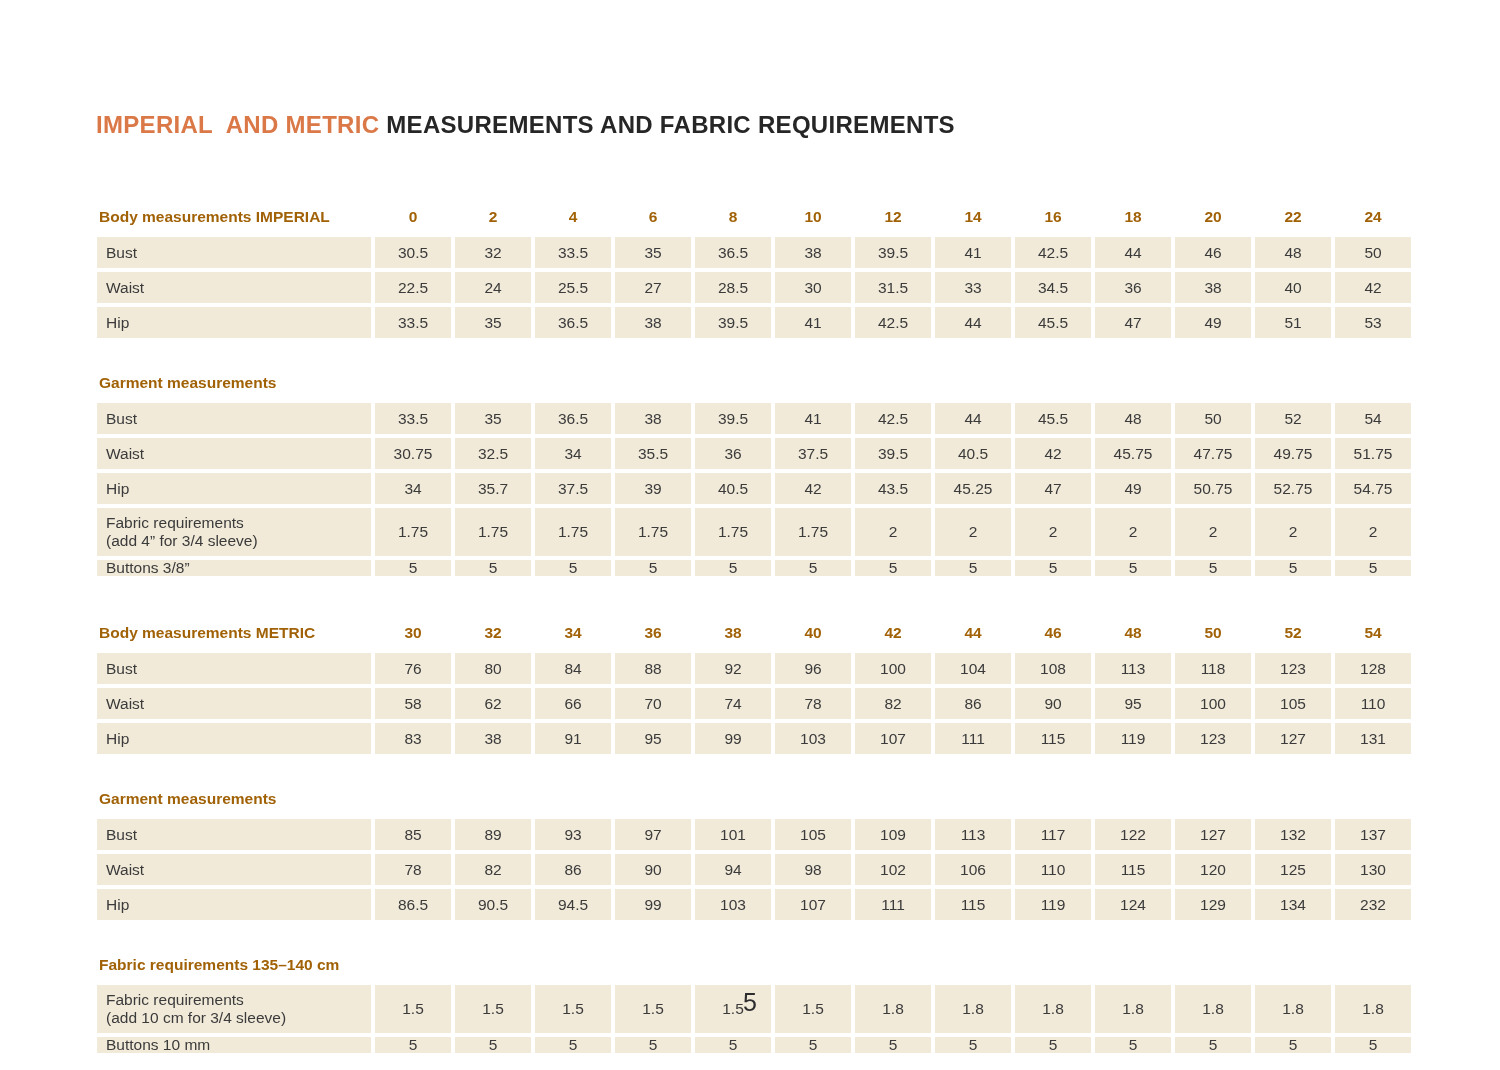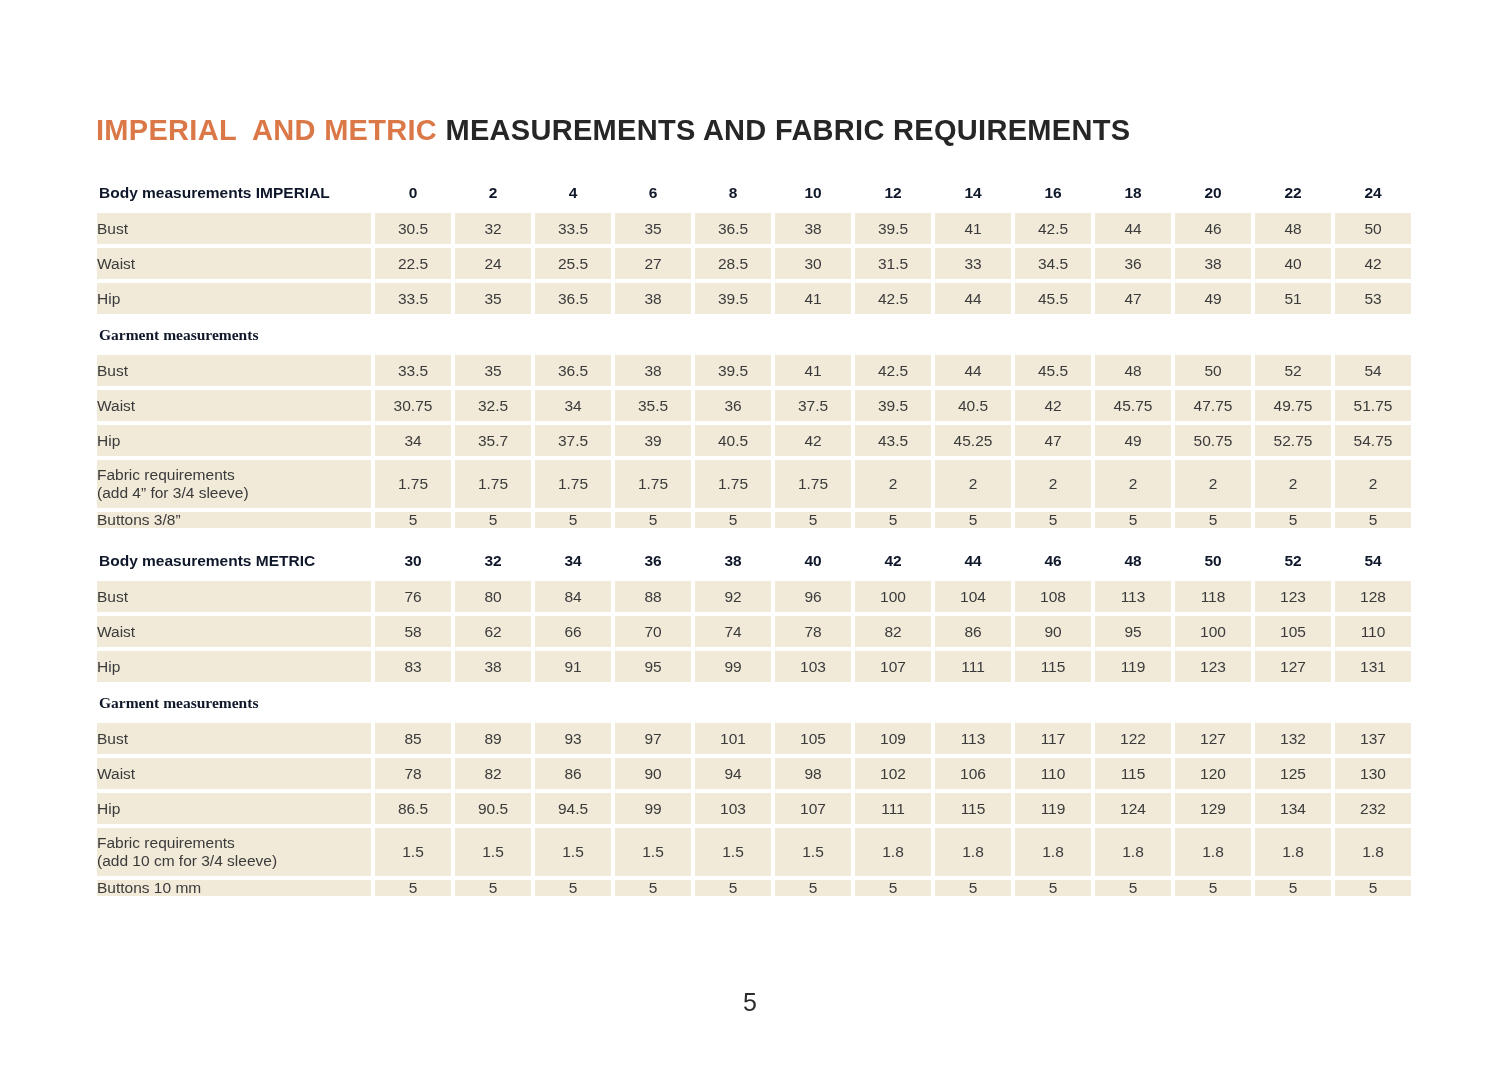--- a/index.html
+++ b/index.html
@@ -5,21 +5,21 @@
   html,body{margin:0;padding:0;background:#ffffff;}
   body{
     width:1500px;height:1070px;position:relative;overflow:hidden;
     font-family:"Liberation Sans","DejaVu Sans",sans-serif;
     color:#3b3b3b;
   }
   .page{position:absolute;inset:0;background:#ffffff;}
 
   .title{
     position:absolute;left:96px;top:95px;
-    font-size:29px;font-weight:bold;letter-spacing:.3px;
+    font-size:24px;font-weight:bold;letter-spacing:.3px;
     white-space:pre;color:#262626;
   }
   .title .accent{color:var(--accent,#db7848);}
 
   .meas-table{
     position:absolute;left:97px;top:176px;width:1314px;
     display:flex;flex-direction:column;
   }
   .row{
     display:grid;
@@ -27,31 +27,31 @@
     column-gap:4px;
     margin-bottom:4px;
   }
   .cell{
     background:var(--beige,#f1ead9);
     display:flex;align-items:center;justify-content:center;
     font-size:15.5px;line-height:18px;color:#3b3b3b;
     height:31px;
   }
   .cell.label{
-    justify-content:flex-start;
+    justify-content:flex-start;padding-left:9px;
     flex-direction:column;align-items:flex-start;justify-content:center;
   }
   .row.tall .cell{height:48px;}
   .row.short .cell{height:16px;}
 
   .header-row .cell{
-    background:transparent;font-weight:bold;color:#0f172a;height:33px;
+    background:transparent;font-weight:bold;color:#a16207;height:33px;margin-top:24px;
   }
   .header-row .cell.label{padding-left:2px;}
-  .header-row.no-sizes .cell.label{grid-column:1 / -1;font-family:Liberation Serif, serif;}
+  .header-row.no-sizes .cell.label{grid-column:1 / -1;}
 
   .section-gap{height:12px;}
 
   .page-number{
     position:absolute;left:0;top:988px;width:1500px;
     text-align:center;font-size:25px;color:#2c2c2c;
   }
 </style>
 </head>
 <body style="--accent: #db7848; --beige: #f1ead9;">
@@ -320,20 +320,23 @@
         <div class="cell">103</div>
         <div class="cell">107</div>
         <div class="cell">111</div>
         <div class="cell">115</div>
         <div class="cell">119</div>
         <div class="cell">124</div>
         <div class="cell">129</div>
         <div class="cell">134</div>
         <div class="cell">232</div>
       </div>
+      <div class="row header-row no-sizes">
+        <div class="cell label">Fabric requirements 135–140 cm</div>
+      </div>
       <div class="row data-row tall">
         <div class="cell label">
           <div class="label-line">Fabric requirements</div>
           <div class="label-line">(add 10 cm for 3/4 sleeve)</div>
         </div>
         <div class="cell">1.5</div>
         <div class="cell">1.5</div>
         <div class="cell">1.5</div>
         <div class="cell">1.5</div>
         <div class="cell">1.5</div>

